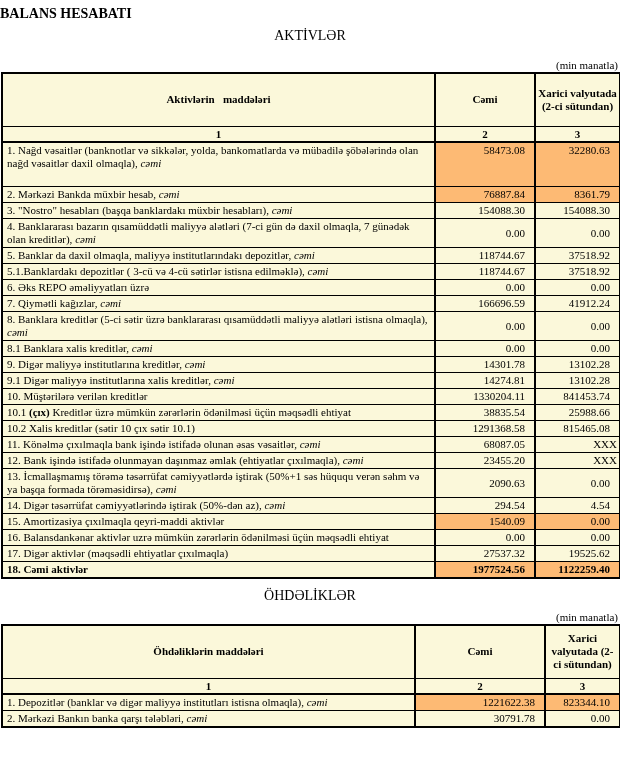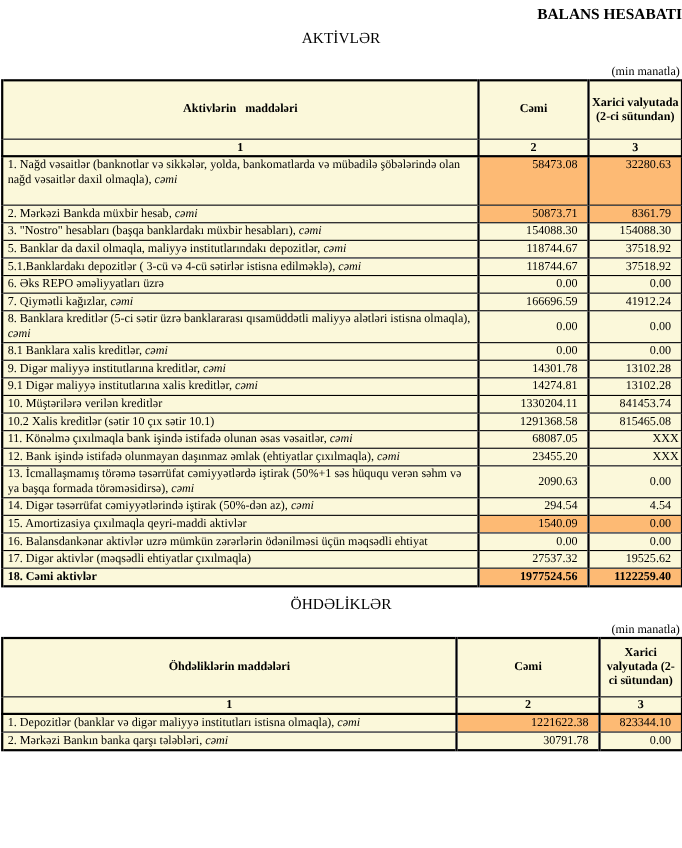--- a/index.html
+++ b/index.html
@@ -3,21 +3,21 @@
 <meta charset="utf-8">
 <style>
   * { box-sizing: border-box; }
   html, body { margin: 0; padding: 0; }
   body {
     width: 620px; height: 771px; overflow: hidden;
     background: #ffffff; color: #000;
     font-family: "Liberation Serif", "DejaVu Serif", serif;
   }
   .doc-title {
-    margin: 5px 0 0; text-align: right;
+    margin: 5px 0 0; text-align: left;
     font-size: 14px; font-weight: bold; line-height: 17px;
   }
   .section-title {
     margin: 5px 0 0; text-align: center;
     font-size: 14px; font-weight: normal; line-height: 17px;
   }
   .section-title.liab { margin-top: 8px; }
   .unit-note {
     margin: 15px 2px 1px; text-align: right;
     font-size: 11px; line-height: 12px;
@@ -77,29 +77,34 @@
       </tr>
     </thead>
     <tbody id="assets-body">
         <tr class="tall">
           <td class="label">1. Nağd vəsaitlər (banknotlar və sikkələr, yolda, bankomatlarda və mübadilə şöbələrində olan nağd vəsaitlər daxil olmaqla), <i>cəmi</i></td>
           <td class="val white">58473.08</td>
           <td class="val white">32280.63</td>
         </tr>
         <tr>
           <td class="label">2. Mərkəzi Bankda müxbir hesab, <i>cəmi</i></td>
-          <td class="val white">50873.71</td>
+          <td class="val white">76887.84</td>
           <td class="val white">8361.79</td>
         </tr>
         <tr>
           <td class="label">3. "Nostro" hesabları (başqa banklardakı müxbir hesabları), <i>cəmi</i></td>
           <td class="val">154088.30</td>
           <td class="val">154088.30</td>
         </tr>
         <tr>
+          <td class="label">4. Banklararası bazarın qısamüddətli maliyyə alətləri (7-ci gün də daxil olmaqla, 7 günədək olan kreditlər), <i>cəmi</i></td>
+          <td class="val">0.00</td>
+          <td class="val">0.00</td>
+        </tr>
+        <tr>
           <td class="label">5. Banklar da daxil olmaqla, maliyyə institutlarındakı depozitlər, <i>cəmi</i></td>
           <td class="val">118744.67</td>
           <td class="val">37518.92</td>
         </tr>
         <tr>
           <td class="label">5.1.Banklardakı depozitlər ( 3-cü və 4-cü sətirlər istisna edilməklə), <i>cəmi</i></td>
           <td class="val">118744.67</td>
           <td class="val">37518.92</td>
         </tr>
         <tr>
@@ -129,20 +134,25 @@
         </tr>
         <tr>
           <td class="label">9.1 Digər maliyyə institutlarına xalis kreditlər, <i>cəmi</i></td>
           <td class="val">14274.81</td>
           <td class="val">13102.28</td>
         </tr>
         <tr>
           <td class="label">10. Müştərilərə verilən kreditlər</td>
           <td class="val">1330204.11</td>
           <td class="val">841453.74</td>
+        </tr>
+        <tr>
+          <td class="label">10.1 <b>(çıx)</b> Kreditlər üzrə mümkün zərərlərin ödənilməsi üçün məqsədli ehtiyat</td>
+          <td class="val">38835.54</td>
+          <td class="val">25988.66</td>
         </tr>
         <tr>
           <td class="label">10.2 Xalis kreditlər (sətir 10 çıx sətir 10.1)</td>
           <td class="val">1291368.58</td>
           <td class="val">815465.08</td>
         </tr>
         <tr>
           <td class="label">11. Könəlmə çıxılmaqla bank işində istifadə olunan əsas vəsaitlər, <i>cəmi</i></td>
           <td class="val">68087.05</td>
           <td class="val center">XXX</td>

